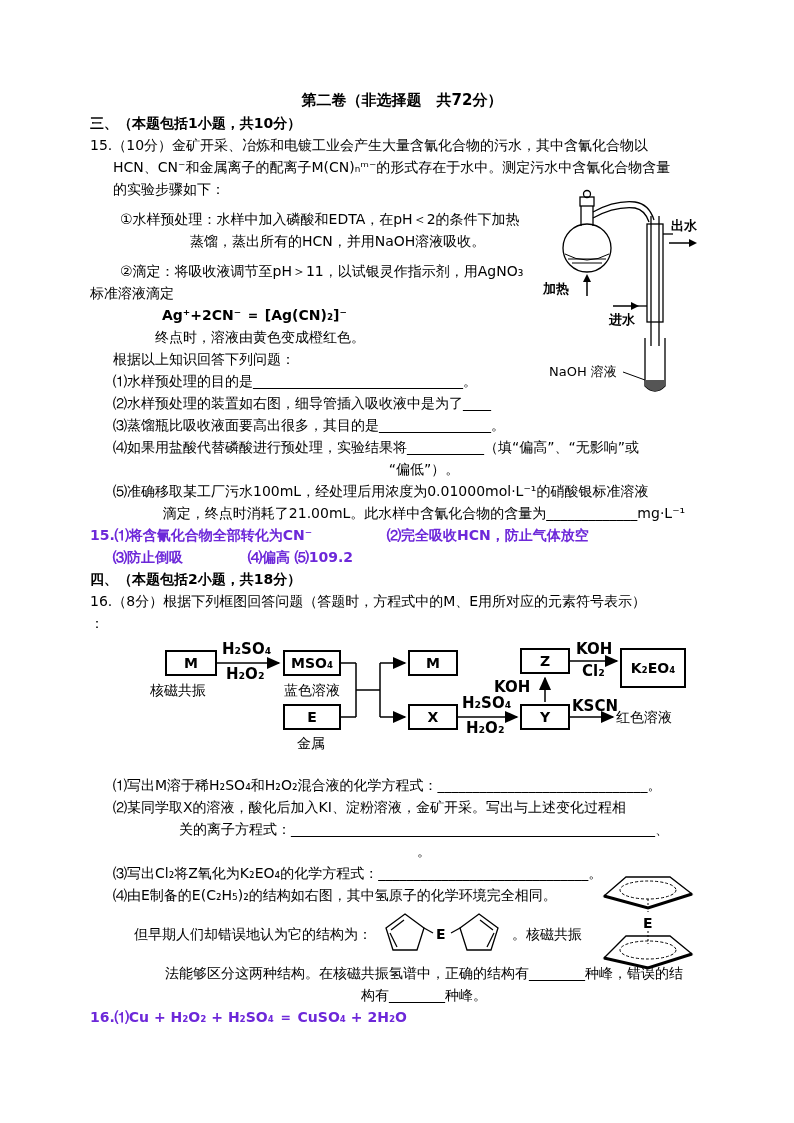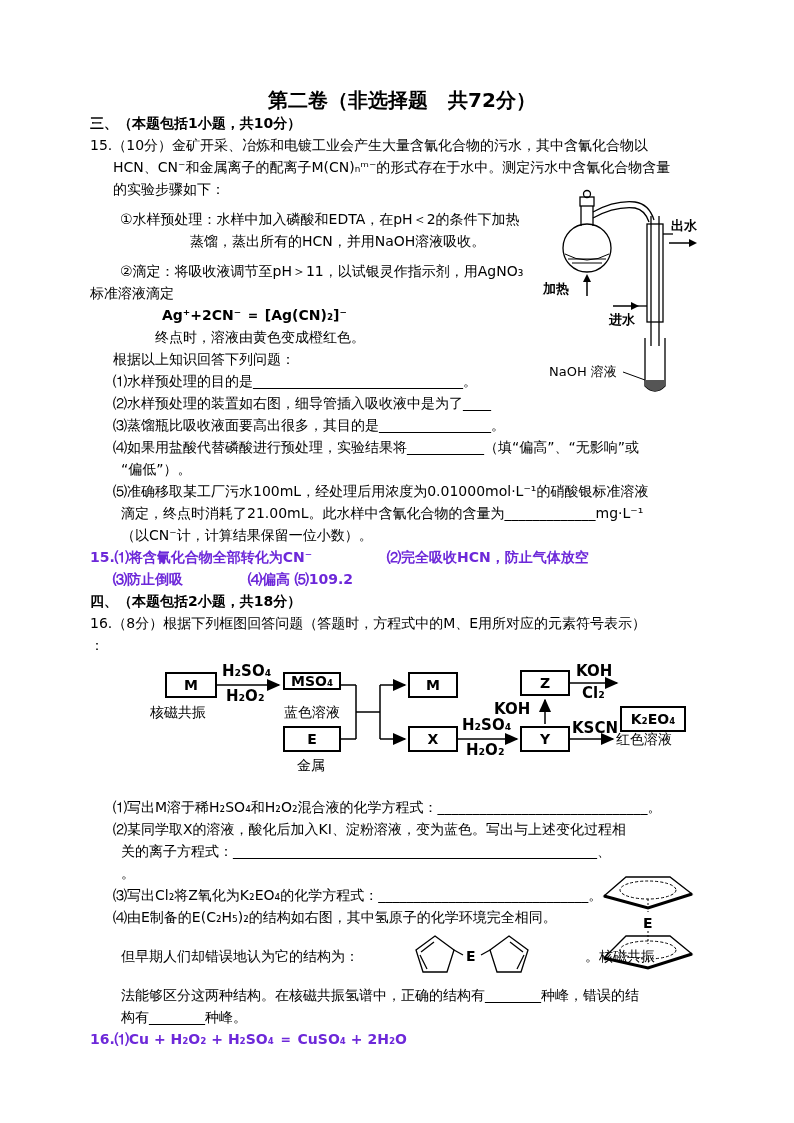--- a/index.html
+++ b/index.html
@@ -1,42 +1,42 @@
 <!DOCTYPE html>
 <html><head>
 <meta charset="utf-8">
 <style>
   html,body{margin:0;padding:0;background:#ffffff;}
   .page{position:relative;width:794px;height:1123px;background:#ffffff;overflow:hidden;
         font-family:"DejaVu Sans",sans-serif;font-size:14px;color:#000;}
   .content{padding:88px 80px 0 90px;}
   .ln{line-height:22px;white-space:nowrap;}
-  .title{text-align:center;font-weight:bold;font-size:20px;line-height:24px;}
+  .title{text-align:center;font-weight:bold;font-size:15px;line-height:24px;}
   .bold{font-weight:bold;}
   .blue{color:#6d28d9;font-weight:bold;}
   .ml23{margin-left:23px;}
   .ml30{margin-left:30px;margin-top:8px;}
-  .ml38{margin-left:31px;}
+  .ml38{margin-left:44px;text-align:center;}
   .ml65{margin-left:65px;}
   .ml100{margin-left:100px;}
   .ml180{margin-left:72px;}
   .gap70{display:inline-block;margin-left:70px;}
   .gap60{display:inline-block;margin-left:60px;}
   .gap55{display:inline-block;}
   
   .flowchart{position:relative;width:624px;height:118px;margin:8px 0 14px 0;}
   .fc-svg{position:absolute;left:0;top:0;overflow:visible;}
   .fc-box{position:absolute;border:2px solid #000;display:flex;align-items:center;justify-content:center;
           font-weight:bold;font-size:14px;background:#fff;box-sizing:border-box;}
   .fc-lbl{position:absolute;font-weight:bold;font-size:15px;line-height:15px;white-space:nowrap;}
   .fc-cn{position:absolute;font-size:14px;line-height:16px;white-space:nowrap;}
   
   .apparatus{position:absolute;left:535px;top:186px;}
   .sandwich{position:absolute;left:596px;top:868px;}
-  .struct-line{display:flex;align-items:center;height:56px;gap:43px;}
+  .struct-line{display:flex;align-items:center;height:56px;}
   .struct-line svg{margin:0 4px;}
   svg text{font-family:"DejaVu Sans",sans-serif;}
 </style>
 </head>
 <body>
 
 <div class="page">
   <div class="content">
 
     <div class="ln title">第二卷（非选择题　共72分）</div>
@@ -53,21 +53,20 @@
     <div class="ln ml180 bold">Ag⁺+2CN⁻ ＝ [Ag(CN)₂]⁻</div>
     <div class="ln ml65">终点时，溶液由黄色变成橙红色。</div>
     <div class="ln ml23">根据以上知识回答下列问题：</div>
     <div class="ln ml23">⑴水样预处理的目的是______________________________。</div>
     <div class="ln ml23">⑵水样预处理的装置如右图，细导管插入吸收液中是为了____</div>
     <div class="ln ml23">⑶蒸馏瓶比吸收液面要高出很多，其目的是________________。</div>
     <div class="ln ml23">⑷如果用盐酸代替磷酸进行预处理，实验结果将___________（填“偏高”、“无影响”或</div>
     <div class="ln ml38">“偏低”）。</div>
     <div class="ln ml23">⑸准确移取某工厂污水100mL，经处理后用浓度为0.01000mol·L⁻¹的硝酸银标准溶液</div>
     <div class="ln ml38">滴定，终点时消耗了21.00mL。此水样中含氰化合物的含量为_____________mg·L⁻¹</div>
-    <div class="ln ml38">（以CN⁻计，计算结果保留一位小数）。</div>
 
     <div class="ln blue">
       <span>15.⑴将含氰化合物全部转化为CN⁻</span>
       <span class="gap70">⑵完全吸收HCN，防止气体放空</span>
     </div>
     <div class="ln blue ml23">
       <span>⑶防止倒吸</span>
       <span class="gap60">⑷偏高</span>
       <span class="gap55">⑸109.2</span>
     </div>
@@ -93,40 +92,40 @@
         <line x1="290" y1="75" x2="315" y2="75" stroke="#000" stroke-width="1.5" marker-end="url(#arr)"></line>
         <line x1="368" y1="75" x2="427" y2="75" stroke="#000" stroke-width="1.5" marker-end="url(#arr)"></line>
         <line x1="455" y1="60" x2="455" y2="36" stroke="#000" stroke-width="1.5" marker-end="url(#arr)"></line>
         <line x1="480" y1="19" x2="527" y2="19" stroke="#000" stroke-width="1.5" marker-end="url(#arr)"></line>
         <line x1="480" y1="75" x2="523" y2="75" stroke="#000" stroke-width="1.5" marker-end="url(#arr)"></line>
       </svg>
       <div class="fc-box" style="left:75px;top:8px;width:52px;height:26px;">M</div>
       <div class="fc-cn" style="left:60px;top:40px;">核磁共振</div>
       <div class="fc-lbl" style="left:132px;top:0px;">H₂SO₄</div>
       <div class="fc-lbl" style="left:136px;top:25px;">H₂O₂</div>
-      <div class="fc-box" style="left:193px;top:8px;width:58px;height:18px;">MSO₄</div>
+      <div class="fc-box" style="left:193px;top:8px;width:58px;height:26px;">MSO₄</div>
       <div class="fc-cn" style="left:194px;top:40px;text-align:center;">蓝色溶液</div>
       <div class="fc-box" style="left:193px;top:62px;width:58px;height:26px;">E</div>
       <div class="fc-cn" style="left:207px;top:93px;">金属</div>
       <div class="fc-box" style="left:318px;top:8px;width:50px;height:26px;">M</div>
       <div class="fc-box" style="left:318px;top:62px;width:50px;height:26px;">X</div>
       <div class="fc-lbl" style="left:372px;top:54px;">H₂SO₄</div>
       <div class="fc-lbl" style="left:376px;top:79px;">H₂O₂</div>
       <div class="fc-box" style="left:430px;top:62px;width:50px;height:26px;">Y</div>
       <div class="fc-lbl" style="left:404px;top:38px;">KOH</div>
       <div class="fc-box" style="left:430px;top:6px;width:50px;height:26px;">Z</div>
       <div class="fc-lbl" style="left:486px;top:0px;">KOH</div>
       <div class="fc-lbl" style="left:492px;top:22px;">Cl₂</div>
-      <div class="fc-box" style="left:530px;top:6px;width:66px;height:26px;margin-top:36px;">K₂EO₄</div>
+      <div class="fc-box" style="left:530px;top:6px;width:66px;height:40px;">K₂EO₄</div>
       <div class="fc-lbl" style="left:482px;top:57px;">KSCN</div>
       <div class="fc-cn" style="left:526px;top:67px;">红色溶液</div>
     </div>
 
     <div class="ln ml23">⑴写出M溶于稀H₂SO₄和H₂O₂混合液的化学方程式：______________________________。</div>
-    <div class="ln ml23">⑵某同学取X的溶液，酸化后加入KI、淀粉溶液，变为蓝色。写出与上述变化过程相</div>
+    <div class="ln ml23">⑵某同学取X的溶液，酸化后加入KI、淀粉溶液，金矿开采。写出与上述变化过程相</div>
     <div class="ln ml38">关的离子方程式：____________________________________________________、</div>
     <div class="ln ml38">。</div>
     <div class="ln ml23">⑶写出Cl₂将Z氧化为K₂EO₄的化学方程式：______________________________。</div>
     <div class="ln ml23">⑷由E制备的E(C₂H₅)₂的结构如右图，其中氢原子的化学环境完全相同。</div>
 
     <div class="ln ml38 struct-line">
       <span>但早期人们却错误地认为它的结构为：</span>
       <svg width="132" height="50" viewBox="0 0 132 50">
         <g stroke="#000" stroke-width="1.3" fill="none">
           <polygon points="29,5 48,19 41,41 17,41 10,19"></polygon>

